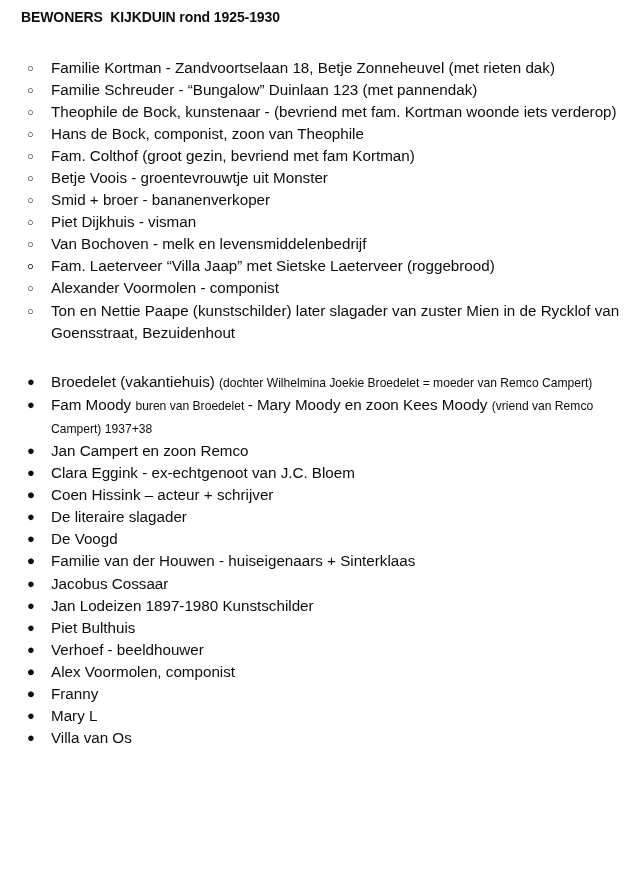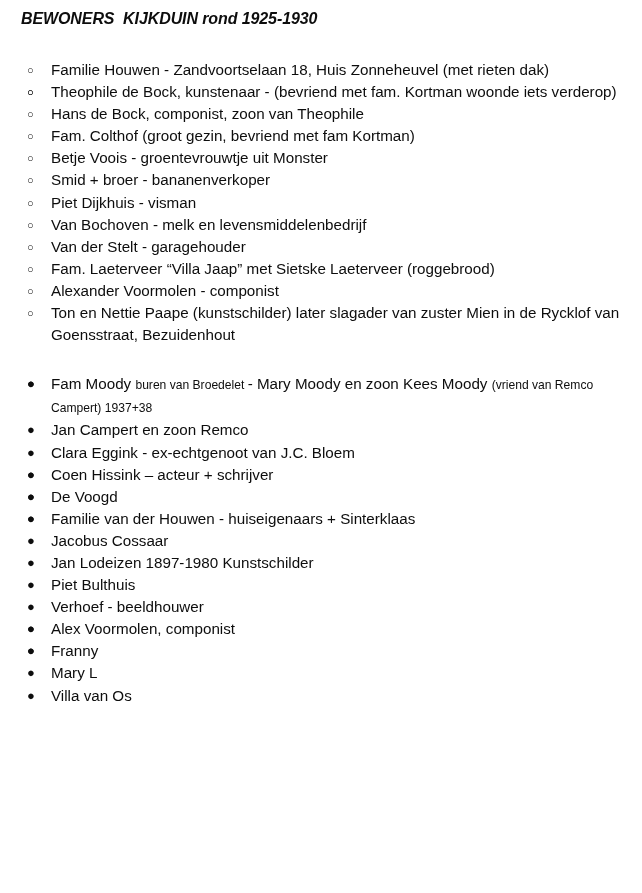--- a/index.html
+++ b/index.html
@@ -16,27 +16,26 @@
     overflow: hidden;
   }
   .page {
     position: relative;
     width: 642px;
     height: 893px;
     box-sizing: border-box;
     padding: 9px 10px 0 19px;
   }
   .doc-title {
-    font-size: 16px;
+    font-size: 14px;
     font-weight: bold;
     letter-spacing: -0.1px;
     line-height: 1.25;
     margin: 0 0 0 2px;
     white-space: pre;
-    font-style: italic;
   }
   .list {
     list-style: none;
     margin: 0;
     padding: 0;
   }
   .list-circle {
     margin-top: 30px;
   }
   .list-disc {
@@ -70,43 +69,43 @@
   }
 </style>
 </head>
 <body>
 
 <div class="page">
 
   <h1 class="doc-title">BEWONERS  KIJKDUIN rond 1925-1930</h1>
 
   <ul class="list list-circle">
-      <li class="item"><span class="marker">○</span><span>Familie Houwen - Zandvoortselaan 18, Huis Zonneheuvel (met rieten dak)</span></li>
-      <li class="item"><span class="marker">○</span></li>
+      <li class="item"><span class="marker">○</span><span>Familie Kortman - Zandvoortselaan 18, Betje Zonneheuvel (met rieten dak)</span></li>
+      <li class="item"><span class="marker">○</span><span>Familie Schreuder - “Bungalow” Duinlaan 123 (met pannendak)</span></li>
       <li class="item"><span class="marker">○</span><span>Theophile de Bock, kunstenaar - (bevriend met fam. Kortman woonde iets verderop)</span></li>
       <li class="item"><span class="marker">○</span><span>Hans de Bock, componist, zoon van Theophile</span></li>
       <li class="item"><span class="marker">○</span><span>Fam. Colthof (groot gezin, bevriend met fam Kortman)</span></li>
       <li class="item"><span class="marker">○</span><span>Betje Voois - groentevrouwtje uit Monster</span></li>
       <li class="item"><span class="marker">○</span><span>Smid + broer - bananenverkoper</span></li>
       <li class="item"><span class="marker">○</span><span>Piet Dijkhuis - visman</span></li>
       <li class="item"><span class="marker">○</span><span>Van Bochoven - melk en levensmiddelenbedrijf</span></li>
-      <li class="item"><span class="marker">○</span><span>Van der Stelt - garagehouder</span></li>
+      <li class="item"><span class="marker">○</span></li>
       <li class="item"><span class="marker">○</span><span>Fam. Laeterveer “Villa Jaap” met Sietske Laeterveer (roggebrood)</span></li>
       <li class="item"><span class="marker">○</span><span>Alexander Voormolen - componist</span></li>
       <li class="item"><span class="marker">○</span><span>Ton en Nettie Paape (kunstschilder) later slagader van zuster Mien in de Rycklof van Goensstraat, Bezuidenhout</span></li>
     </ul>
 
   <ul class="list list-disc">
-      <li class="item"><span class="marker">●</span></li>
+      <li class="item"><span class="marker">●</span><span><span>Broedelet (vakantiehuis) </span><span class="small">(dochter Wilhelmina Joekie Broedelet = moeder van Remco Campert)</span></span></li>
       <li class="item"><span class="marker">●</span><span><span>Fam Moody </span><span class="small">buren van Broedelet </span><span>- Mary Moody en zoon Kees Moody </span><span class="small">(vriend van Remco Campert) 1937+38</span></span></li>
       <li class="item"><span class="marker">●</span><span><span>Jan Campert en zoon Remco</span></span></li>
       <li class="item"><span class="marker">●</span><span><span>Clara Eggink - ex-echtgenoot van J.C. Bloem</span></span></li>
       <li class="item"><span class="marker">●</span></li>
       <li class="item"><span class="marker">●</span><span><span>Coen Hissink – acteur + schrijver</span></span></li>
-      <li class="item"><span class="marker">●</span></li>
+      <li class="item"><span class="marker">●</span><span><span>De literaire slagader</span></span></li>
       <li class="item"><span class="marker">●</span><span><span>De Voogd</span></span></li>
       <li class="item"><span class="marker">●</span></li>
       <li class="item"><span class="marker">●</span><span><span>Familie van der Houwen - huiseigenaars + Sinterklaas</span></span></li>
       <li class="item"><span class="marker">●</span><span><span>Jacobus Cossaar</span></span></li>
       <li class="item"><span class="marker">●</span><span><span>Jan Lodeizen 1897-1980 Kunstschilder</span></span></li>
       <li class="item"><span class="marker">●</span><span><span>Piet Bulthuis</span></span></li>
       <li class="item"><span class="marker">●</span><span><span>Verhoef - beeldhouwer</span></span></li>
       <li class="item"><span class="marker">●</span></li>
       <li class="item"><span class="marker">●</span><span><span>Alex Voormolen, componist</span></span></li>
       <li class="item"><span class="marker">●</span></li>

